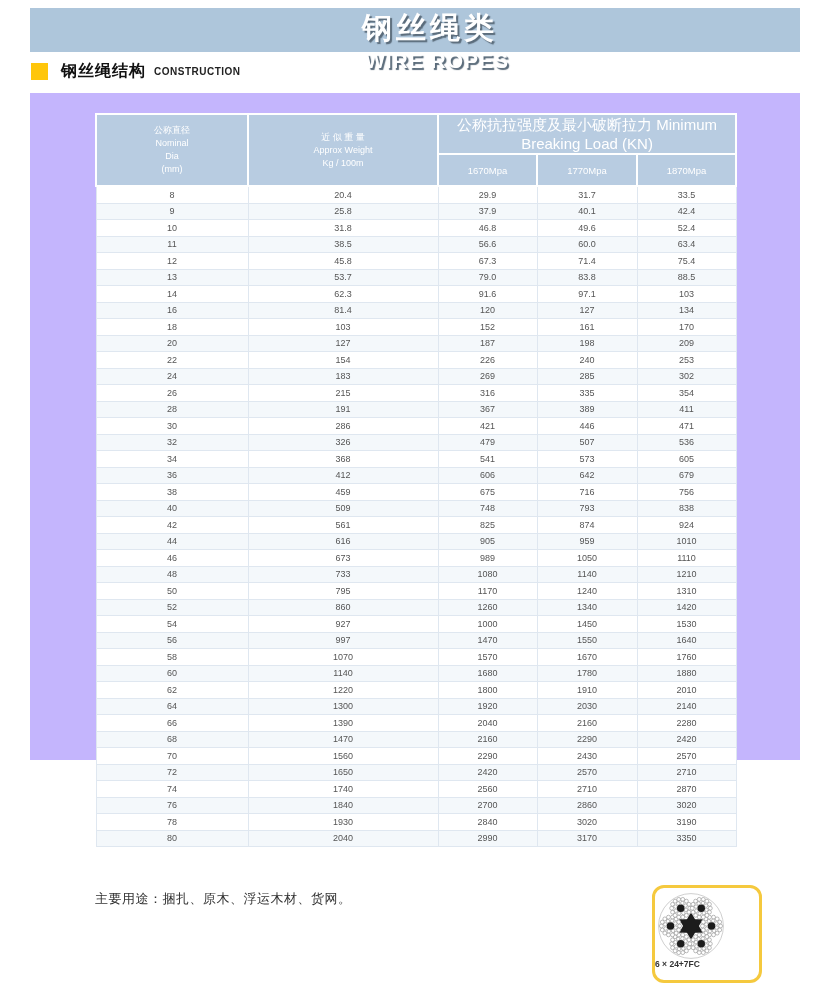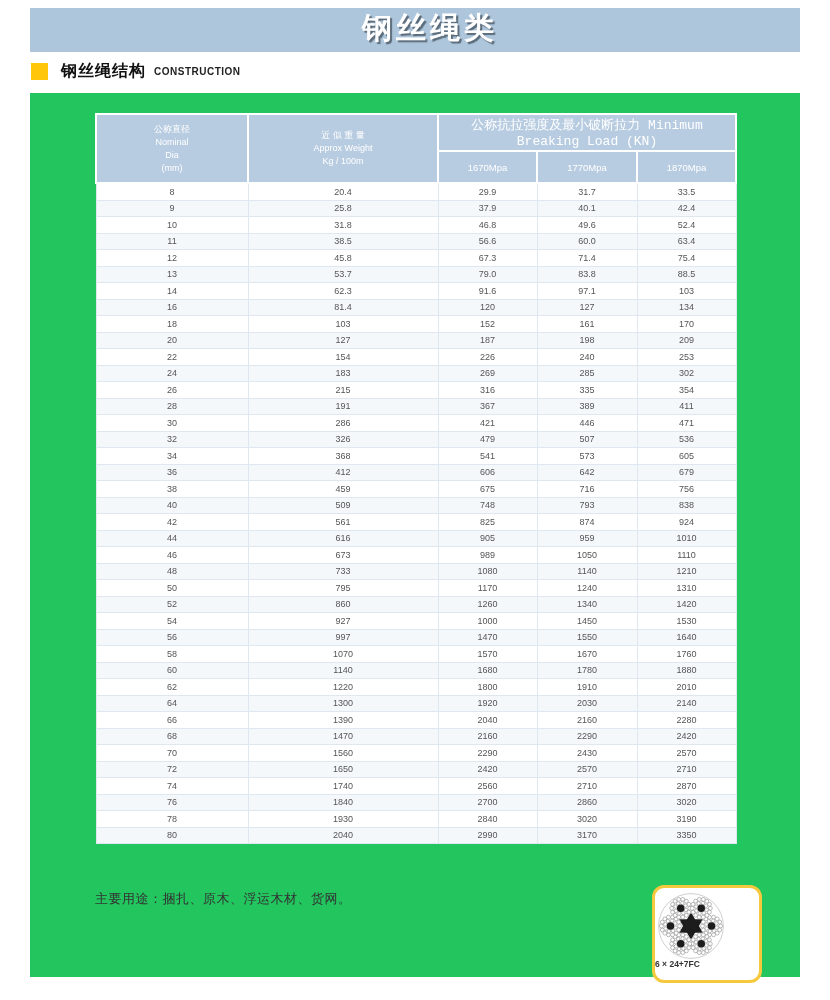--- a/index.html
+++ b/index.html
@@ -25,37 +25,37 @@
   .section-head{
     position:absolute;left:31px;top:61px;height:20px;display:flex;align-items:center;
   }
   .section-head .bullet{
     width:17px;height:17px;background:#ffc60a;margin-right:13px;
   }
   .section-head .zh{font-size:16px;font-weight:bold;color:#111111;letter-spacing:1px;}
   .section-head .en{font-size:10px;font-weight:bold;color:#222222;margin-left:8px;letter-spacing:.5px;}
   
   .panel{
-    position:absolute;left:30px;top:93px;width:770px;height:884px;background:#22c55e;
+    position:absolute;left:30px;top:93px;width:770px;height:667px;background:#c4b5fd;
   }
   
   table.spec{
     position:absolute;left:65px;top:20px;width:640px;border-collapse:collapse;table-layout:fixed;
   }
   table.spec col.c1{width:152px;}
   table.spec col.c2{width:190px;}
   table.spec col.c3{width:99px;}
   table.spec col.c4{width:100px;}
   table.spec col.c5{width:99px;}
   table.spec th{
     background:#b8cce1;color:#ffffff;font-weight:normal;
     border:2px solid #ffffff;
   }
   th.hdr-main{height:61px;font-size:9px;line-height:13px;}
-  th.hdr-group{height:29px;font-size:13px;font-family:Liberation Mono, monospace;}
+  th.hdr-group{height:29px;font-size:15px;}
   th.hdr-sub{height:28px;font-size:9.5px;}
   table.spec td{
     height:15.5px;font-size:9px;color:#555555;text-align:center;
     border-right:1px solid #dfe7f0;border-bottom:1px solid #dfe7f0;
     background:#ffffff;padding:0;
   }
   table.spec td:first-child{border-left:1px solid #dfe7f0;}
   table.spec tr:nth-child(even) td{background:#f4f8fb;}
   
   .usage{
@@ -67,20 +67,21 @@
     display:flex;flex-direction:column;justify-content:flex-start;
   }
   .rope-box svg{width:72px;height:72px;margin-top:2px;}
   .rope-label{font-size:8.5px;font-weight:bold;color:#333333;margin-top:-3px;}
 </style>
 </head>
 <body>
 
 <div class="banner">
   <span class="zh">钢丝绳类</span>
+  <span class="en">WIRE ROPES</span>
 </div>
 
 <div class="section-head">
   <span class="bullet"></span>
   <span class="zh">钢丝绳结构</span>
   <span class="en">CONSTRUCTION</span>
 </div>
 
 <div class="panel">
 

